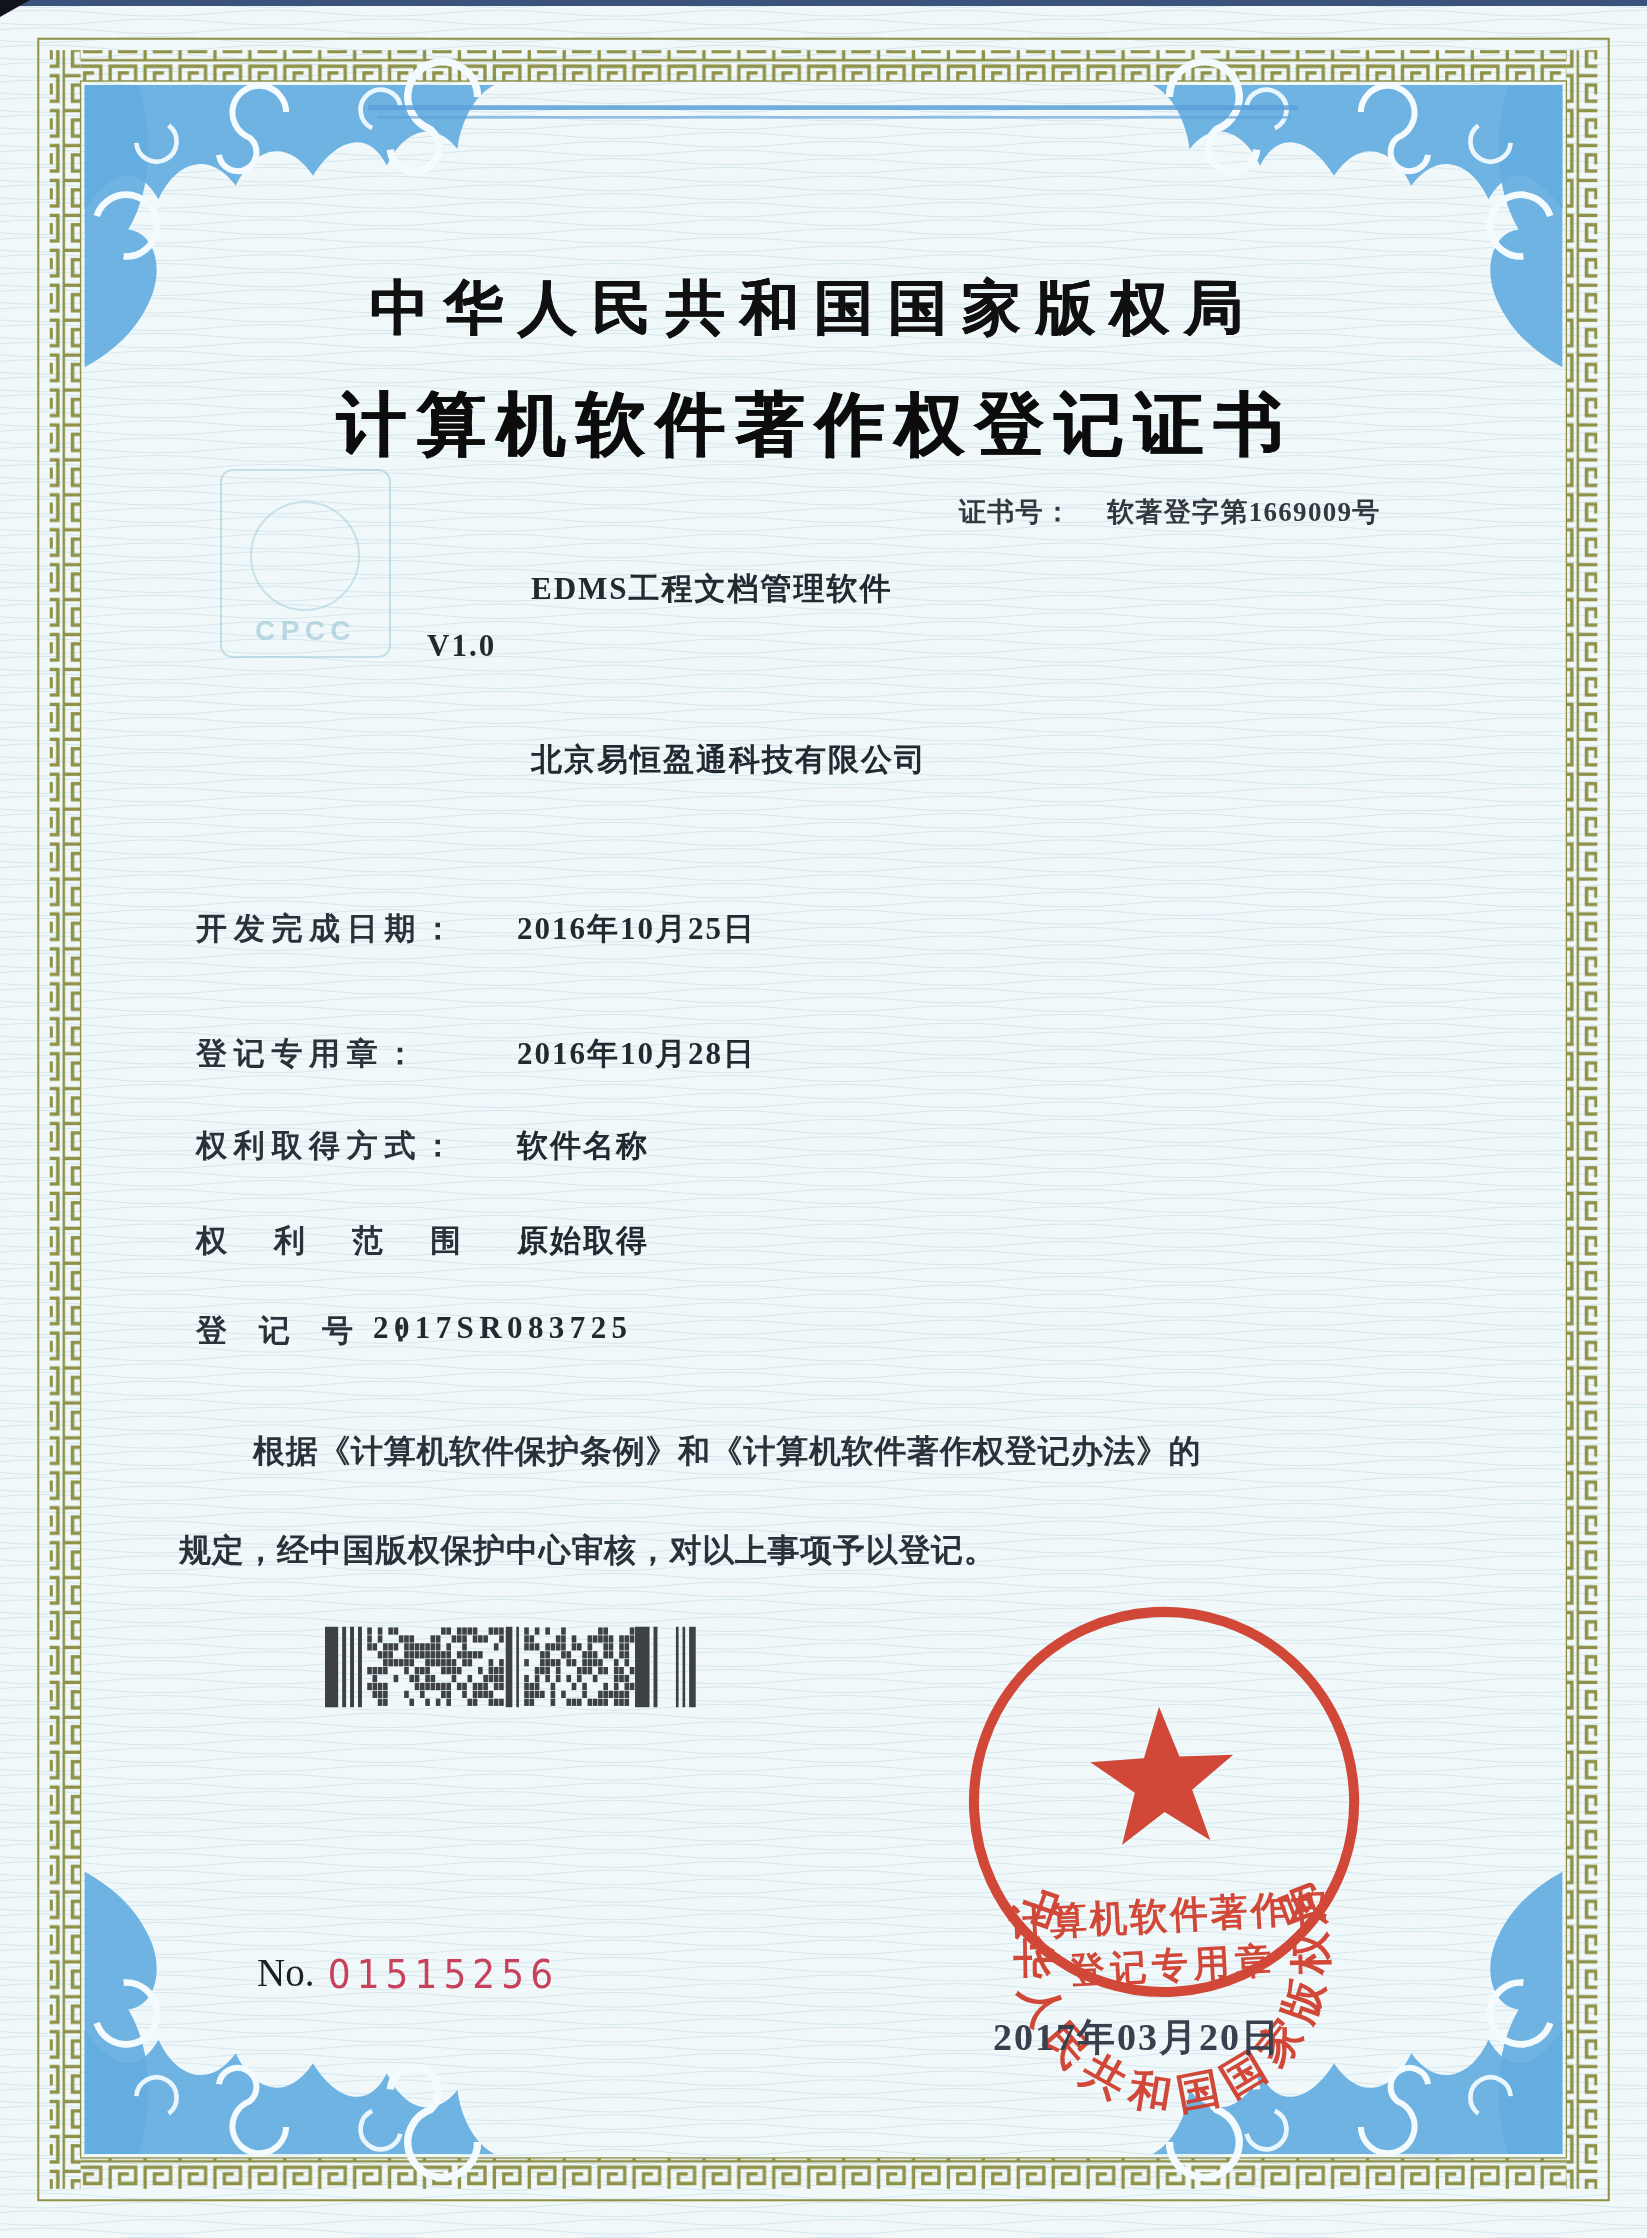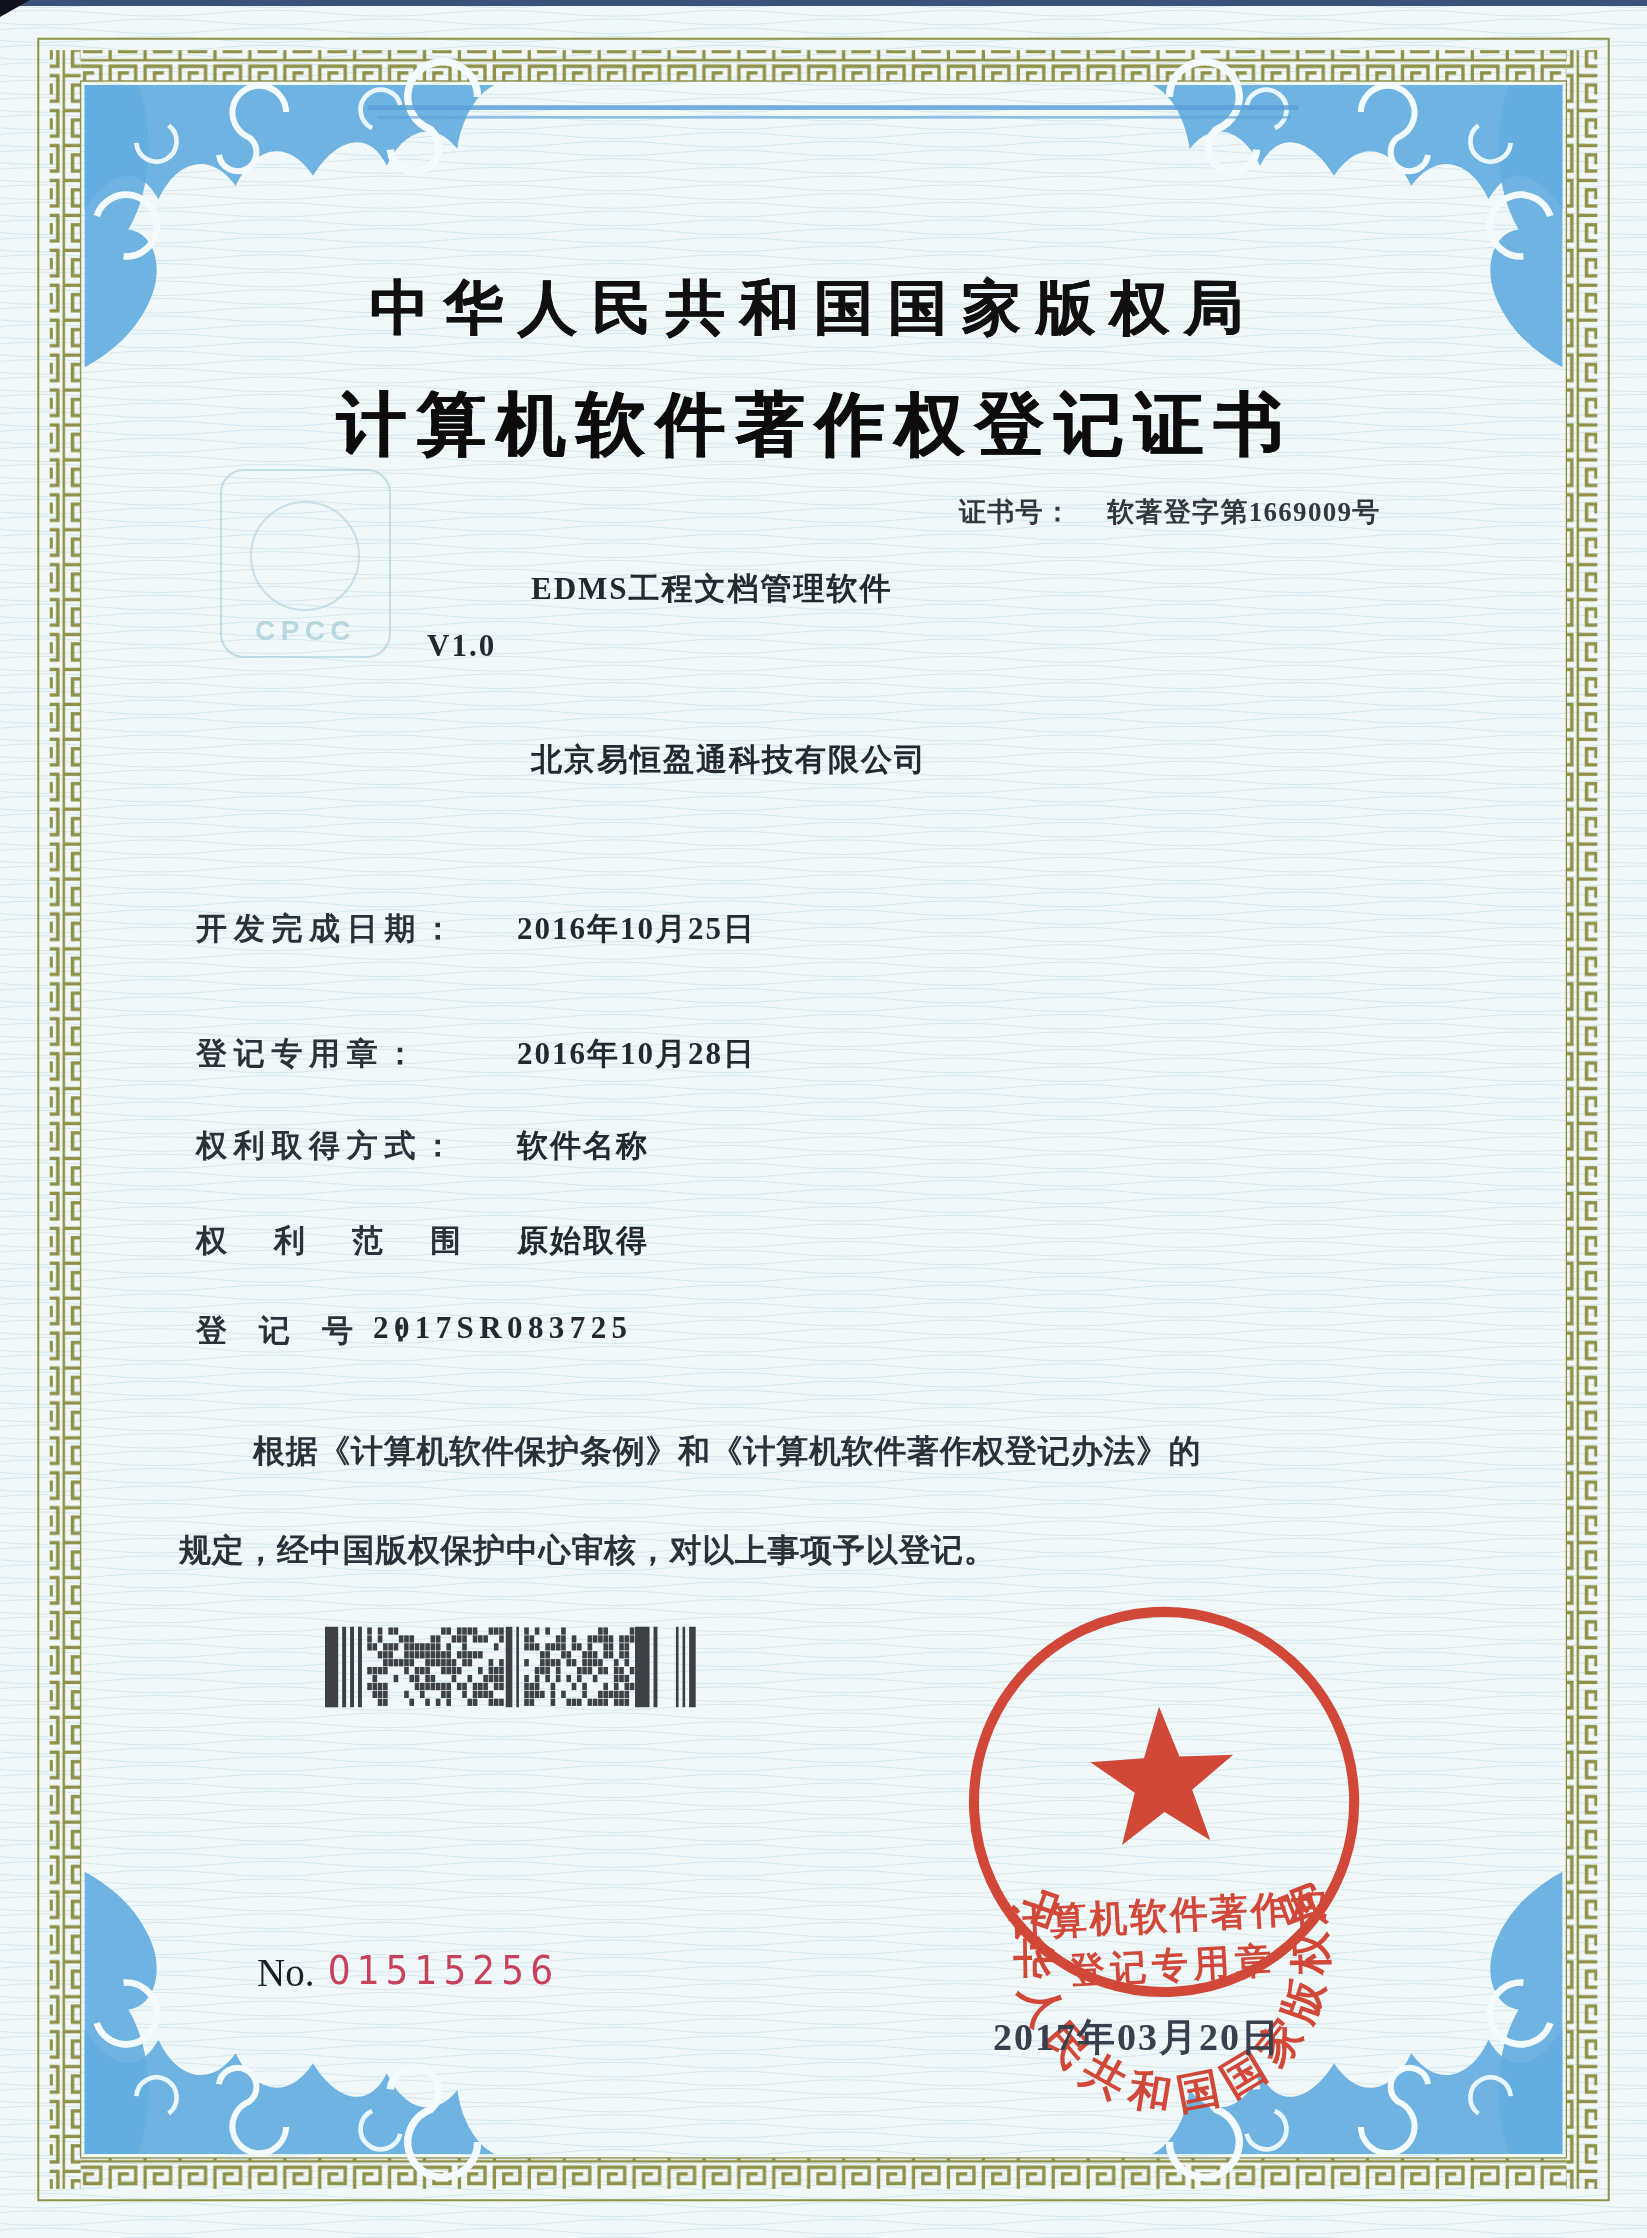--- a/index.html
+++ b/index.html
@@ -31,27 +31,27 @@
   .flabel{position:absolute;left:196px;font-size:31px;color:#2b3138;z-index:4;font-weight:bold;}
   .fvalue{position:absolute;font-size:31px;color:#23292f;z-index:4;letter-spacing:2px;font-weight:bold;}
   .ls4{letter-spacing:47px;}
   .ls6{letter-spacing:6.7px;}
   .ls3{letter-spacing:32px;}
   .statement-line{
     position:absolute;font-size:32px;color:#2b3138;letter-spacing:0.7px;z-index:4;font-weight:bold;
   }
   
   .emboss{position:absolute;left:220px;top:469px;width:167px;height:185px;z-index:2;
-    border:2px solid rgba(152,198,213,.5);border-radius:24px;}
+    border:2px solid rgba(152,198,213,.5);border-radius:13px;}
   .emboss .ring{position:absolute;left:28px;top:30px;width:106px;height:106px;border-radius:50%;
     border:2px solid rgba(152,198,213,.45);}
   .emboss .mark{position:absolute;left:0;width:100%;bottom:9.4px;text-align:center;
     font-size:28px;letter-spacing:5.4px;color:rgba(140,190,206,.55);font-family:"Liberation Sans",sans-serif;font-weight:bold;}
   
-  .serial{position:absolute;left:257px;top:1950px;z-index:6;display:flex;align-items:flex-start;gap:13.4px;}
+  .serial{position:absolute;left:257px;top:1950px;z-index:6;display:flex;align-items:flex-end;gap:13.4px;}
   .serial .no{font-size:39px;color:#1c1f24;}
   .serial .num{font-size:36px;color:#c8415b;letter-spacing:6px;font-family:"DejaVu Sans","Liberation Sans",sans-serif;font-weight:400;transform:scaleY(1.08);}
   .issue-date{
     position:absolute;left:993px;top:2012px;font-size:38px;font-weight:bold;color:#39404d;
     letter-spacing:2px;z-index:6;
   }
   .barcode{position:absolute;left:325px;top:1626px;z-index:4;}
 </style>
 </head>
 <body>

